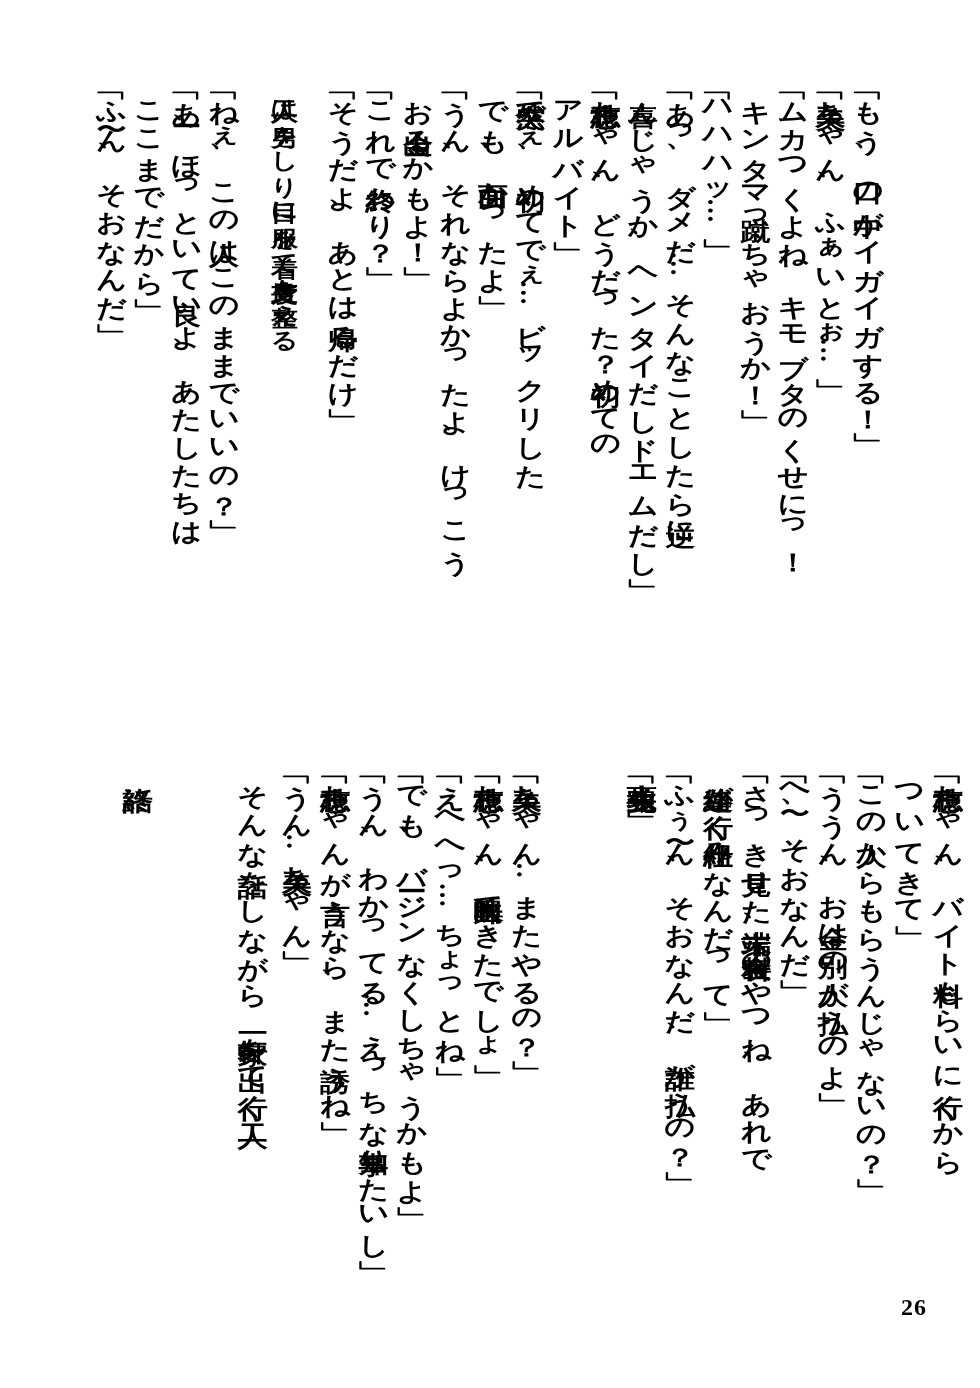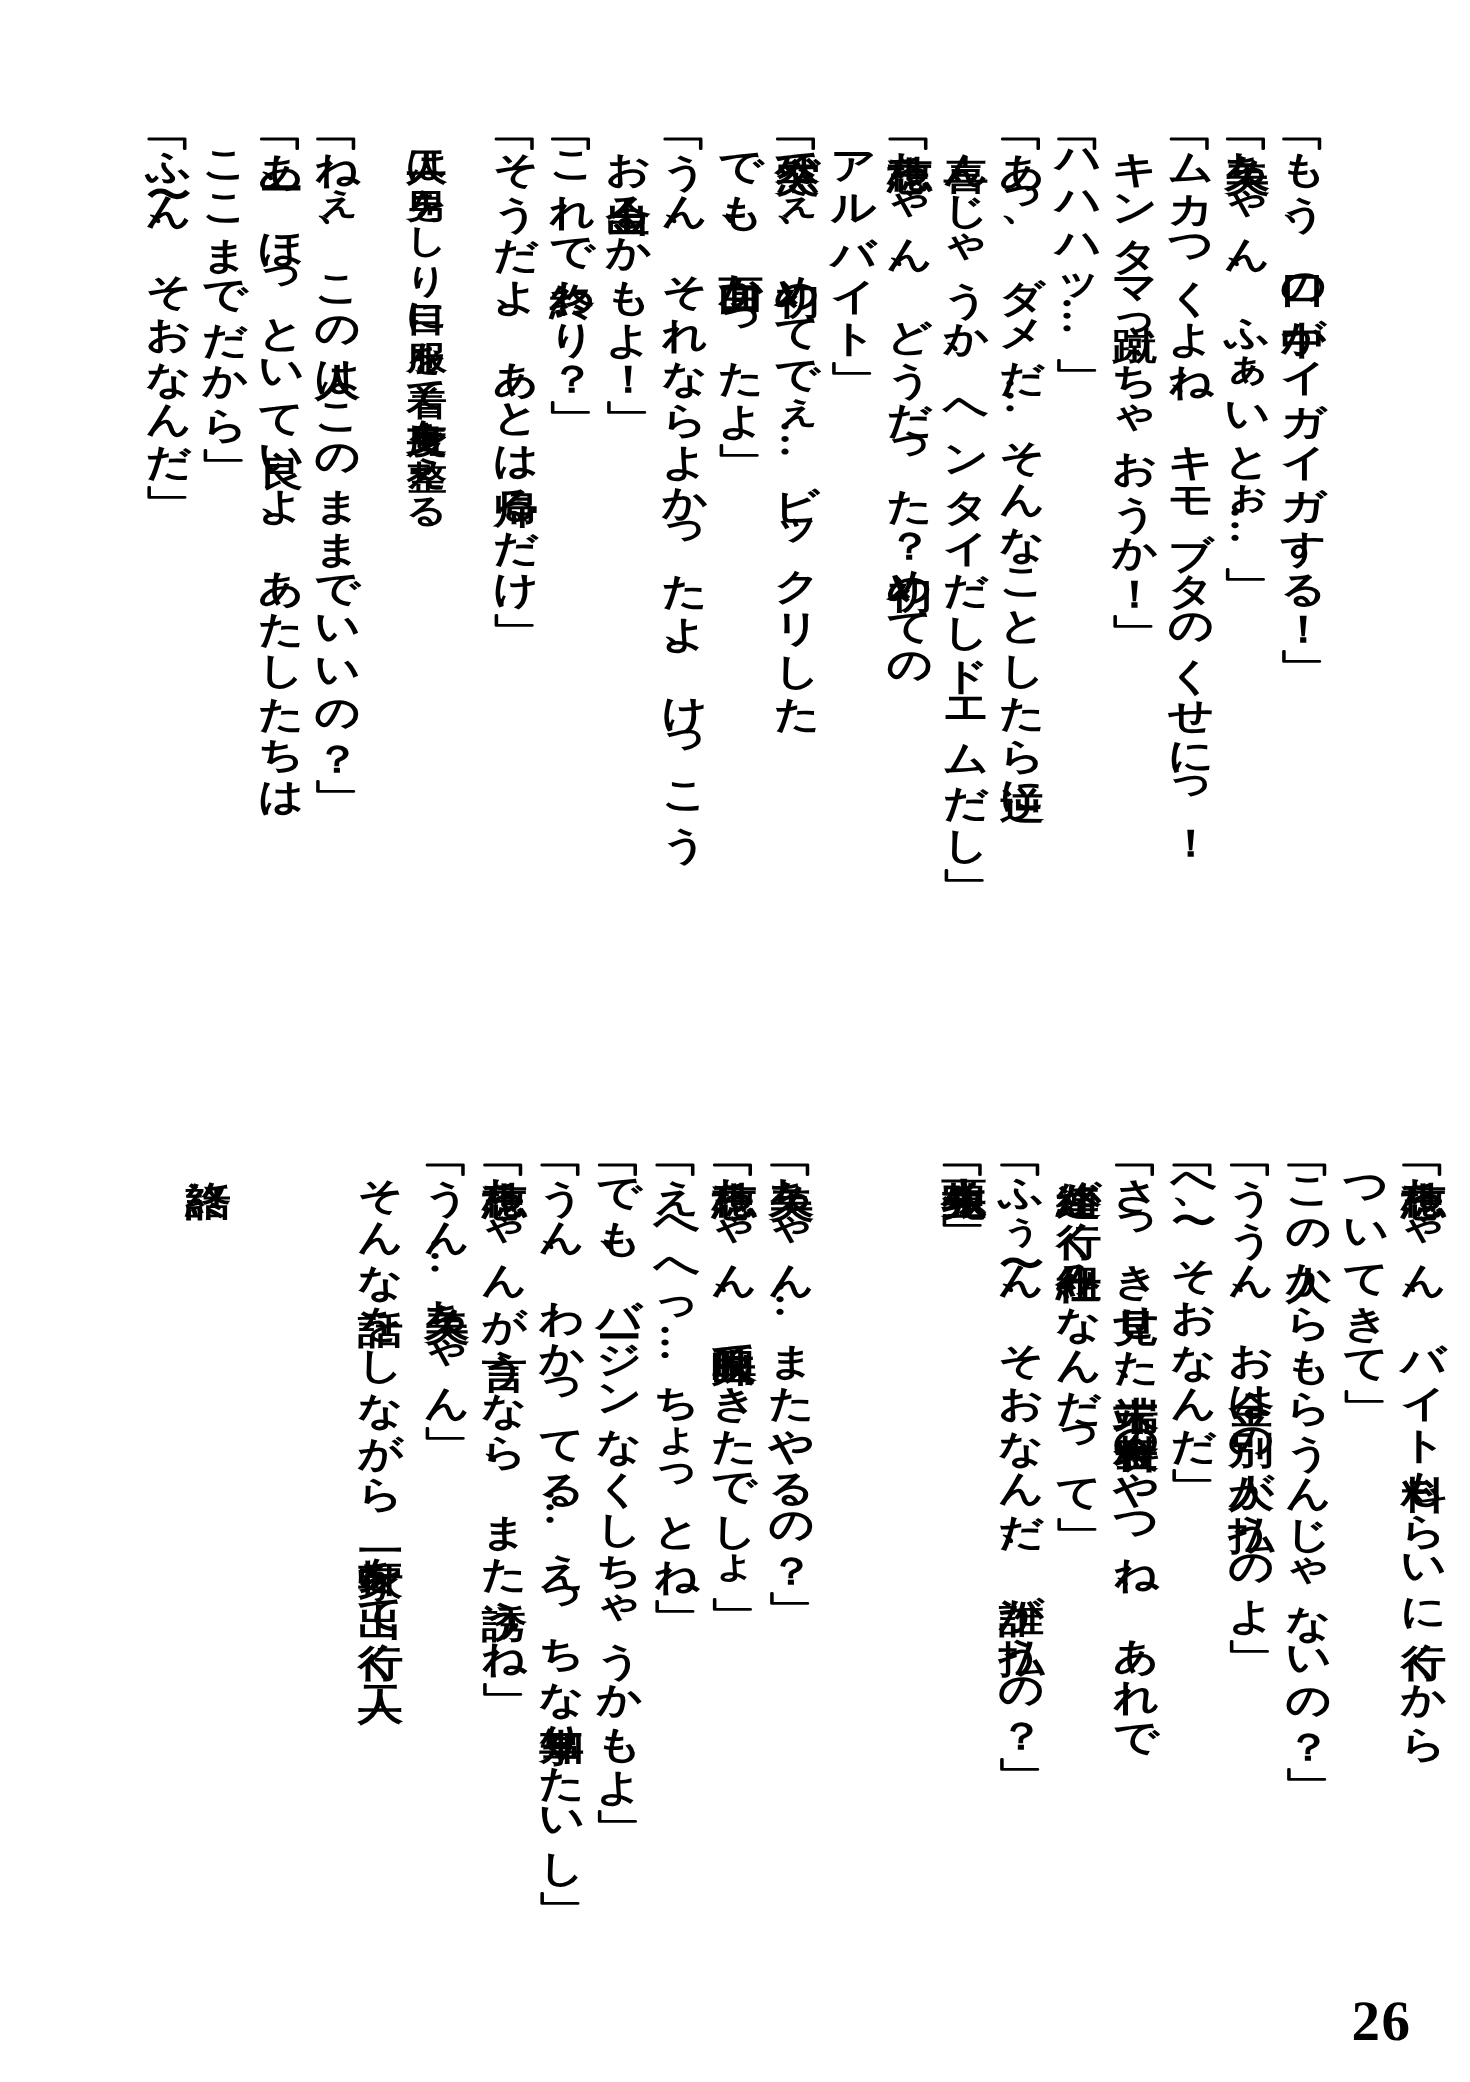--- a/index.html
+++ b/index.html
@@ -59,22 +59,22 @@
     margin-right: 6px;
   }
   
   p.ending-title-line {
     margin-top: 566px;
     margin-right: 14px;
   }
   .page-number {
     position: absolute;
     left: 901px;
-    top: 1326px;
-    font-size: 38px;
+    top: 1294px;
+    font-size: 24px;
     font-weight: bold;
     letter-spacing: 1px;
   }
 </style>
 </head>
 <body>
 
 <div class="page">
 
   <div id="block-top" class="vblock">

